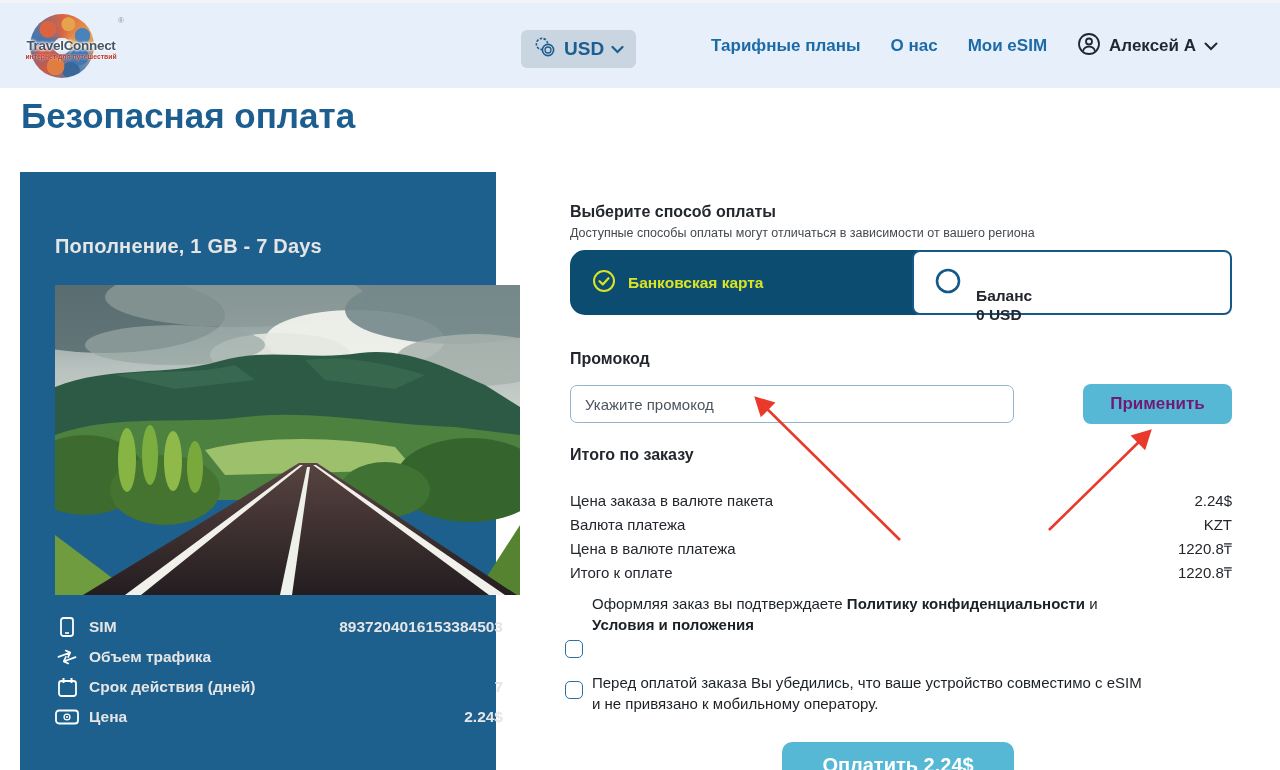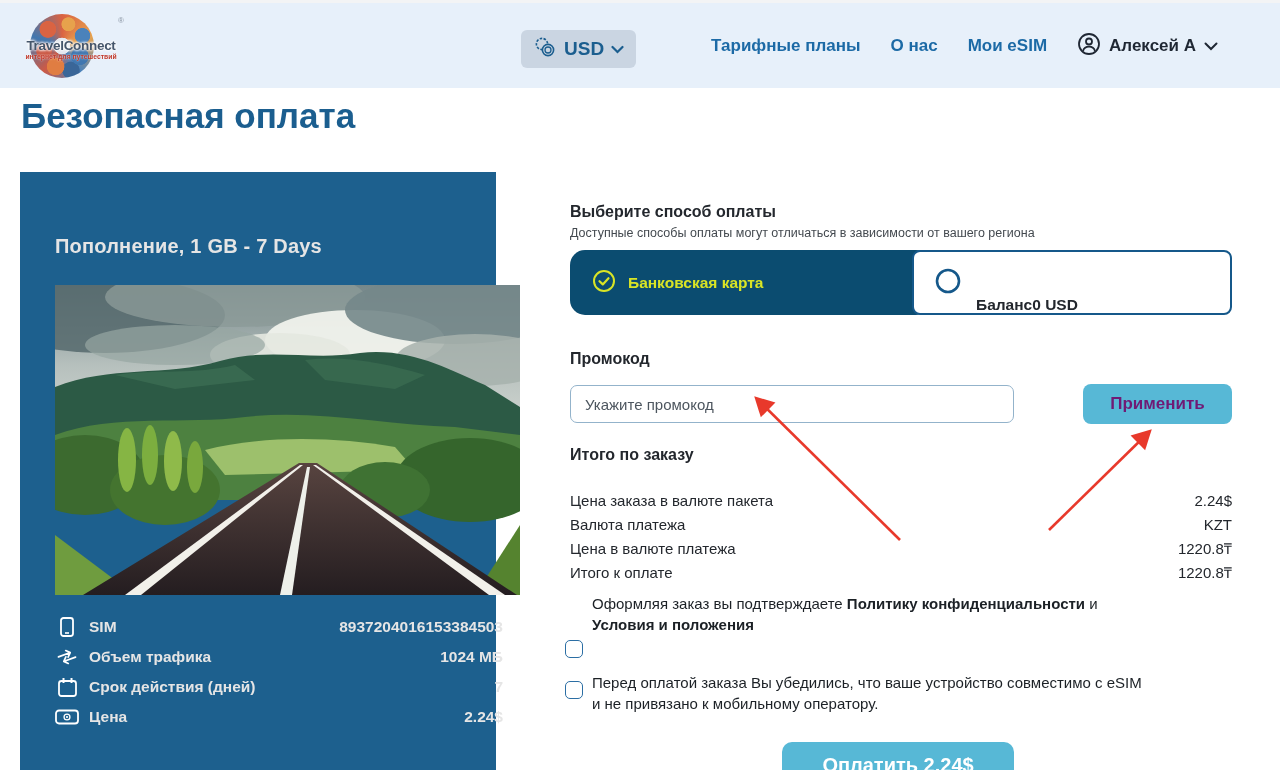--- a/index.html
+++ b/index.html
@@ -56,21 +56,21 @@
   
   .pm-heading { position:absolute; left:570px; top:203px; font-size:16px; font-weight:700; color:#23272d; }
   .pm-sub { position:absolute; left:570px; top:226px; font-size:12.5px; color:#43494f; }
   .pm-card-selected { position:absolute; left:570px; top:250px; width:361px; height:65px;
     background:#0b4c70; border-radius:15px; display:flex; align-items:center; gap:12px;
     padding-left:22px; cursor:pointer; }
   .pm-card-selected .pm-label { font-size:15.5px; font-weight:700; color:#d9e425; }
   .pm-card-balance { position:absolute; left:912px; top:250px; width:320px; height:65px;
     background:#fff; border:2px solid #15588a; border-radius:8px; display:flex; align-items:center;
     gap:14px; padding-left:20px; cursor:pointer; }
-  .pm-balance-txt { display:flex; line-height:19px;margin-top:44px; }
+  .pm-balance-txt { display:flex; flex-direction:column; line-height:19px;margin-top:44px; }
   .pm-balance-txt .b1 { font-size:15.5px; font-weight:600; color:#23272d; }
   .pm-balance-txt .b2 { font-size:15.5px; font-weight:600; color:#23272d; }
 
   .promo-heading { position:absolute; left:570px; top:350px; font-size:16px; font-weight:700; color:#23272d; }
   .promo-input { position:absolute; left:570px; top:385px; width:444px; height:38px;
     border:1px solid #93b3cb; border-radius:7px; padding:0 14px; font-size:15px; color:#23272d;
     font-family:"Liberation Sans", sans-serif; outline:none; background:#fff; }
   .promo-input::placeholder { color:#4d565f; opacity:1; }
   .apply-btn { position:absolute; left:1083px; top:384px; width:149px; height:40px;
     background:#57b8d6; border:none; border-radius:8px; color:#701a75; font-size:17px; font-weight:600;
@@ -210,21 +210,20 @@
         <span class="ovalue">8937204016153384503</span>
       </div>
       <div class="order-row">
         <span class="oicon">
           <svg width="22" height="16" viewBox="0 0 22 16" fill="none">
             <path d="M3 5 L15 5 M12 1.5 L15.5 5 L12 8.5" stroke="#fff" stroke-width="1.7" stroke-linecap="round" stroke-linejoin="round" transform="rotate(-20 11 8)"></path>
             <path d="M19 11 L7 11 M10 7.5 L6.5 11 L10 14.5" stroke="#fff" stroke-width="1.7" stroke-linecap="round" stroke-linejoin="round" transform="rotate(-20 11 8)"></path>
           </svg>
         </span>
         <span class="olabel">Объем трафика</span>
-        <span class="ovalue">1024 МБ</span>
       </div>
       <div class="order-row">
         <span class="oicon">
           <svg width="19" height="20" viewBox="0 0 19 20" fill="none">
             <rect x="1" y="4" width="17" height="15" rx="2.5" stroke="#fff" stroke-width="1.8"></rect>
             <line x1="5.5" y1="1" x2="5.5" y2="6" stroke="#fff" stroke-width="2"></line>
             <line x1="13.5" y1="1" x2="13.5" y2="6" stroke="#fff" stroke-width="2"></line>
           </svg>
         </span>
         <span class="olabel">Срок действия (дней)</span>

